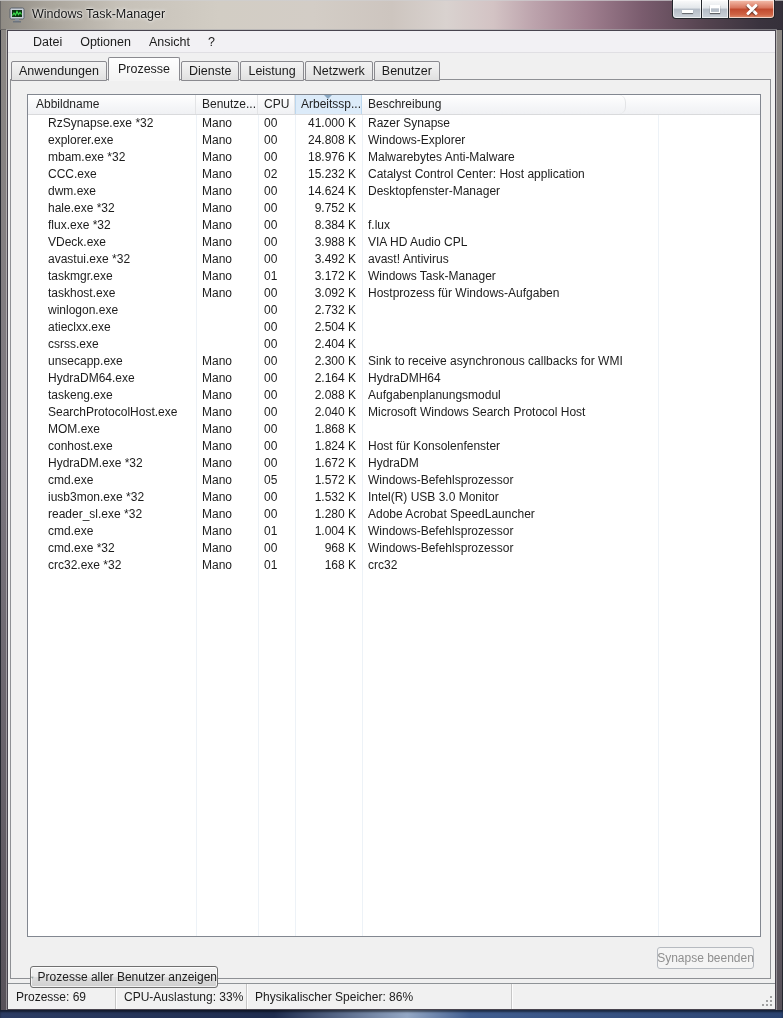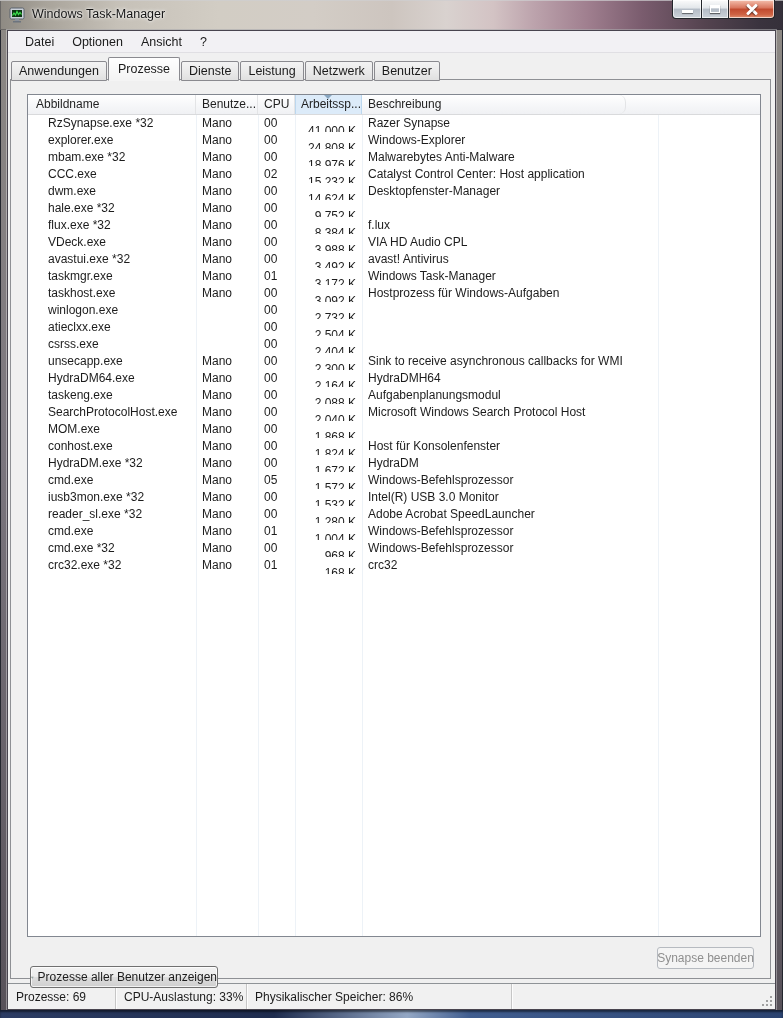--- a/index.html
+++ b/index.html
@@ -50,21 +50,21 @@
 
   
   .client {
     position:absolute; left:7px; right:7px; top:30px; bottom:8px;
     background:#f0f0f0;
     border:1px solid #49454f;
     box-shadow: 0 0 0 1px rgba(255,255,255,.35);
   }
   .menubar {
     height:22px; background:#f2f1f4; border-bottom:1px solid #e0dfe3;
-    padding-left:8px; display:flex; align-items:center;
+    padding-left:16px; display:flex; align-items:center;
   }
   .menu-item { font-size:12.5px; color:#1b1b1b; padding:3px 9px; cursor:default; }
 
   
   .tabstrip { position:absolute; top:26px; left:3px; right:5px; height:23px; display:flex; align-items:flex-end; z-index:3; }
   .tab {
     height:20px; line-height:19px; padding:0 7px; font-size:12.5px; color:#1b1b1b;
     background: linear-gradient(180deg,#f3f3f3,#e9e9e9 60%,#e0e0e0);
     border:1px solid #8a8a8f; border-radius:2px 2px 0 0; margin-right:1px;
     position:relative; bottom:-1px; cursor:default; white-space:nowrap;
@@ -97,21 +97,21 @@
   }
   .w-name{width:168px;} .w-user{width:62px;} .w-cpu{width:37px;} .w-mem{width:67px;} .w-desc{width:264px;border-radius:7px;} .w-fill{flex:1; border-right:none;}
   .lv-body { position:relative; height:822px; overflow:hidden; }
   .gl { position:absolute; top:0; bottom:0; width:1px; background:#edf2f7; }
   .lv-row { display:flex; height:17px; }
   .cell {
     font-size:12px; line-height:17px; color:#1c1c1c; padding:0 6px;
     white-space:nowrap; overflow:hidden;
   }
   .cell.c-name { padding-left:20px; }
-  .cell.c-mem { text-align:right;margin-top:8px; }
+  .cell.c-mem { text-align:right; }
 
   
   .btn {
     position:absolute; height:22px; border:1px solid #707070; border-radius:3px;
     background: linear-gradient(180deg,#f2f2f2,#ebebeb 50%,#dddddd 50%,#cfcfcf);
     box-shadow: inset 0 0 0 1px rgba(255,255,255,.75);
     font-size:12px; color:#1c1c1c; display:flex; align-items:center; justify-content:center; gap:4px;
     cursor:default; white-space:nowrap;
   }
   .btn-show-all { left:19px; top:886px; width:188px; }

